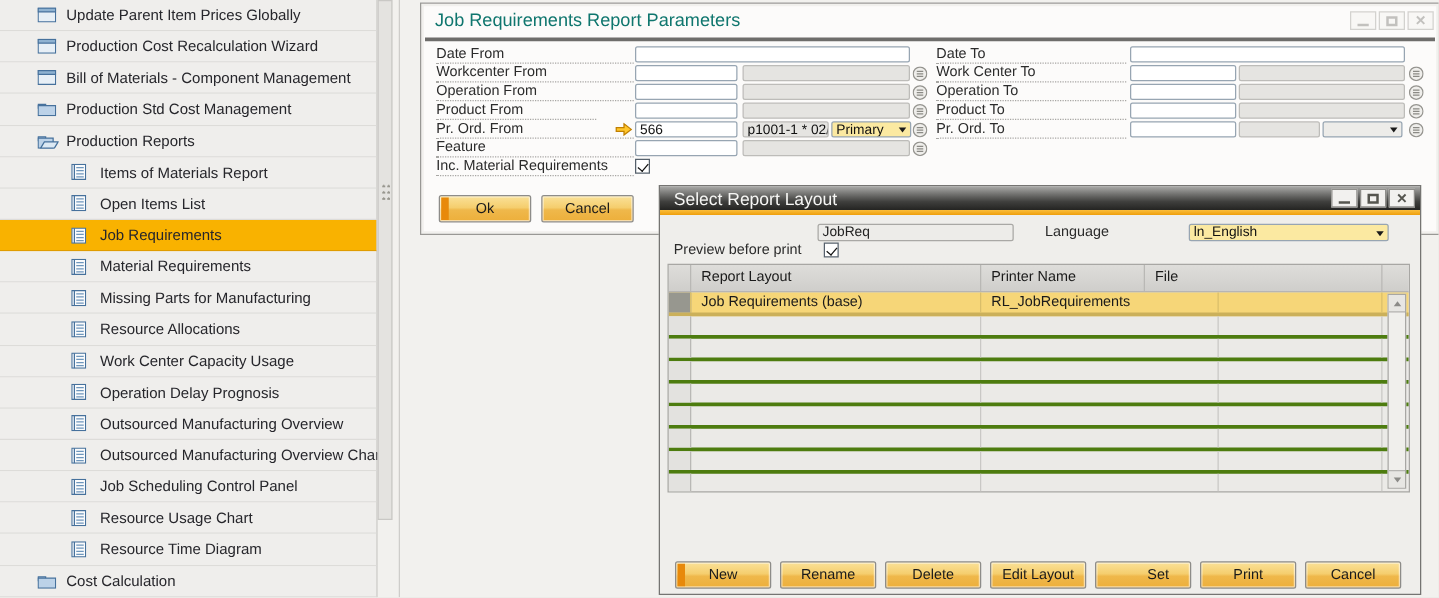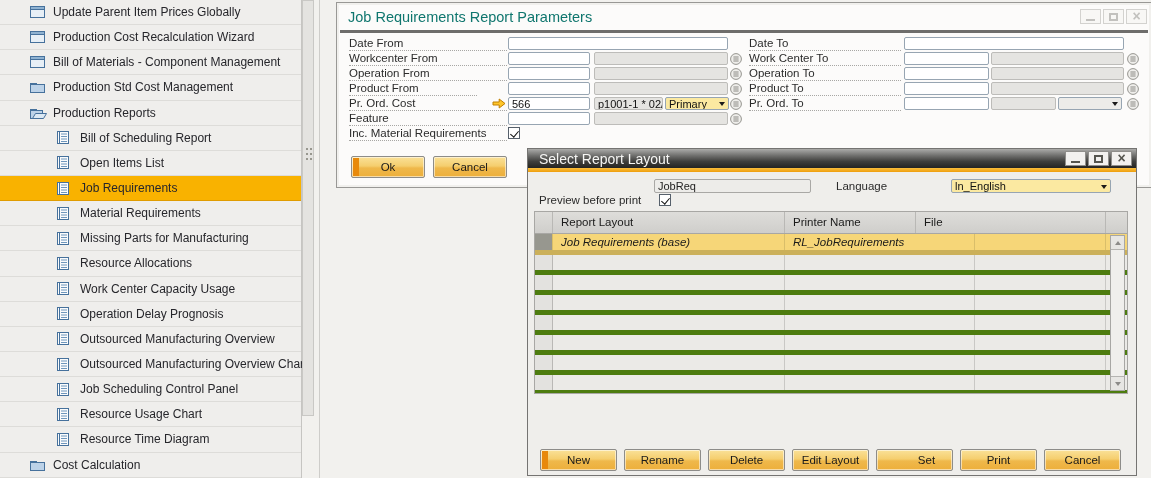--- a/index.html
+++ b/index.html
@@ -78,21 +78,21 @@
         border-radius:2px;font-size:11px;line-height:11px;padding:1px 14px 1px 3px;color:#111;}
   .s-dd .dd-arrow{top:4.5px;}
 
   .tbl{position:absolute;left:6px;top:39px;width:594px;height:183px;border:1px solid #A8A7A4;
        background:#EBEAE7;box-sizing:border-box;overflow:hidden;}
   .tbl-head{display:flex;height:21px;background:linear-gradient(#DEDDDA,#CFCECB);border-bottom:1px solid #A8A7A4;}
   .th{box-sizing:border-box;border-right:1px solid #B9B8B5;font-size:11.5px;color:#1A1A1A;
       line-height:21px;padding-left:8px;white-space:nowrap;overflow:hidden;}
   .th.stub{width:18px;padding:0;}
   .th.c1{width:232px;} .th.c2{width:190px;} .th.c3{width:131px;}
-  .tr{display:flex;height:15px;border-bottom:5px solid #4d7c0f;font-style:italic;}
+  .tr{display:flex;height:15px;border-bottom:3px solid #4d7c0f;}
   .tr.data{height:16px;background:#F6D678;border-bottom-color:#CBB05A;}
   .td{box-sizing:border-box;border-right:1px solid #C9C8C5;font-size:11.5px;color:#1A1A1A;
       line-height:15px;padding-left:8px;white-space:nowrap;overflow:hidden;}
   .td.stub{width:18px;padding:0;background:#E3E2DF;border-right:1px solid #B9B8B5;}
   .tr.data .td{border-right-color:#D9BE6A;line-height:16px;}
   .tr.data .td.stub{background:#97978F;}
   .td.c1{width:232px;} .td.c2{width:190px;} .td.c3{width:131px;}
   .tbl-scroll{position:absolute;right:2px;top:23px;width:15px;height:156px;border:1px solid #A8A7A4;
               background:#F0EFEC;box-sizing:border-box;}
   .sbtn{position:absolute;left:0;width:13px;height:13px;background:#E7E6E3;display:flex;
@@ -160,21 +160,21 @@
         <span class="mi">
           <svg width="12" height="13" viewBox="0 0 12 13">
             <rect x="0.5" y="0.5" width="11" height="12" fill="#FAFBFC" stroke="#46719C"></rect>
             <line x1="2.5" y1="0.5" x2="2.5" y2="12.5" stroke="#46719C"></line>
             <line x1="4" y1="3" x2="10" y2="3" stroke="#6E96BC"></line>
             <line x1="4" y1="5.5" x2="10" y2="5.5" stroke="#6E96BC"></line>
             <line x1="4" y1="8" x2="10" y2="8" stroke="#6E96BC"></line>
             <line x1="4" y1="10.5" x2="10" y2="10.5" stroke="#6E96BC"></line>
           </svg>
         </span>
-        <span class="ml">Bill of Scheduling Report</span>
+        <span class="ml">Items of Materials Report</span>
       </div>
       <div class="menu-row lvl2">
         <span class="mi">
           <svg width="12" height="13" viewBox="0 0 12 13">
             <rect x="0.5" y="0.5" width="11" height="12" fill="#FAFBFC" stroke="#46719C"></rect>
             <line x1="2.5" y1="0.5" x2="2.5" y2="12.5" stroke="#46719C"></line>
             <line x1="4" y1="3" x2="10" y2="3" stroke="#6E96BC"></line>
             <line x1="4" y1="5.5" x2="10" y2="5.5" stroke="#6E96BC"></line>
             <line x1="4" y1="8" x2="10" y2="8" stroke="#6E96BC"></line>
             <line x1="4" y1="10.5" x2="10" y2="10.5" stroke="#6E96BC"></line>
@@ -384,21 +384,21 @@
       <div class="f-input" style="left: 171px; top: 79px; width: 82px;"></div>
       <div class="f-input gray" style="left: 257px; top: 79px; width: 134px;"></div>
       <span class="cfl" style="left: 393px; top: 79.5px;">
         <svg width="12" height="12" viewBox="0 0 12 12">
           <circle cx="6" cy="6" r="5.4" fill="#EFEEEB" stroke="#95948F"></circle>
           <line x1="3.4" y1="4" x2="8.6" y2="4" stroke="#8B8A85"></line>
           <line x1="3.4" y1="6" x2="8.6" y2="6" stroke="#8B8A85"></line>
           <line x1="3.4" y1="8" x2="8.6" y2="8" stroke="#8B8A85"></line>
         </svg>
       </span>
-      <div class="f-label" style="left: 12px; top: 94px; width: 158px;">Pr. Ord. Cost</div>
+      <div class="f-label" style="left: 12px; top: 94px; width: 158px;">Pr. Ord. From</div>
       <span class="linkarrow" style="left: 155px; top: 95px;">
         <svg width="14" height="11" viewBox="0 0 14 11">
           <path d="M1 4 L7.2 4 L7.2 1 L13 5.5 L7.2 10 L7.2 7 L1 7 Z" fill="#FFC62B" stroke="#C07F00" stroke-width="1"></path>
         </svg>
       </span>
       <div class="f-input" style="left: 171px; top: 94px; width: 82px;">566</div>
       <div class="f-input gray" style="left: 257px; top: 94px; width: 69px;">p1001-1 * 02/2</div>
       <div class="f-dd filled" style="left: 328px; top: 94px; width: 64px;"><span>Primary</span><i class="dd-arrow"></i></div>
       <span class="cfl" style="left: 393px; top: 94.5px;">
         <svg width="12" height="12" viewBox="0 0 12 12">

